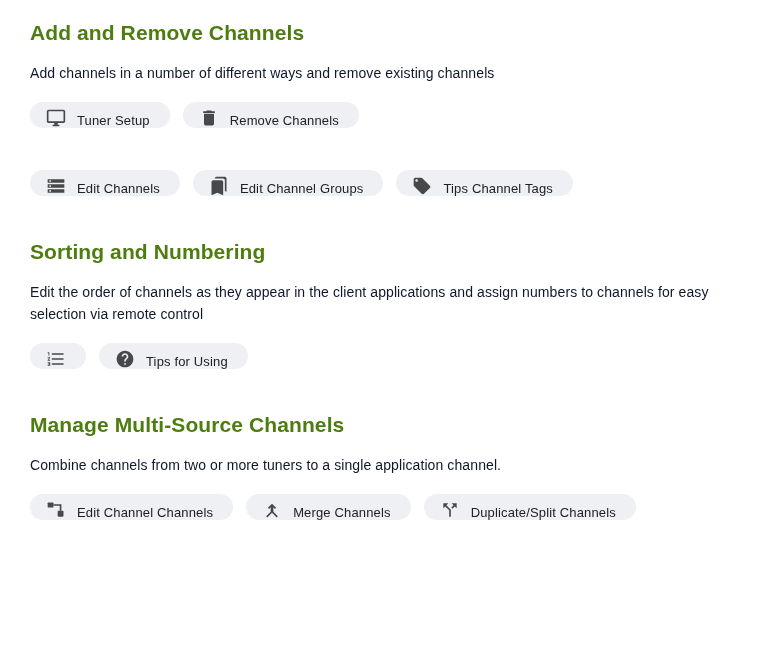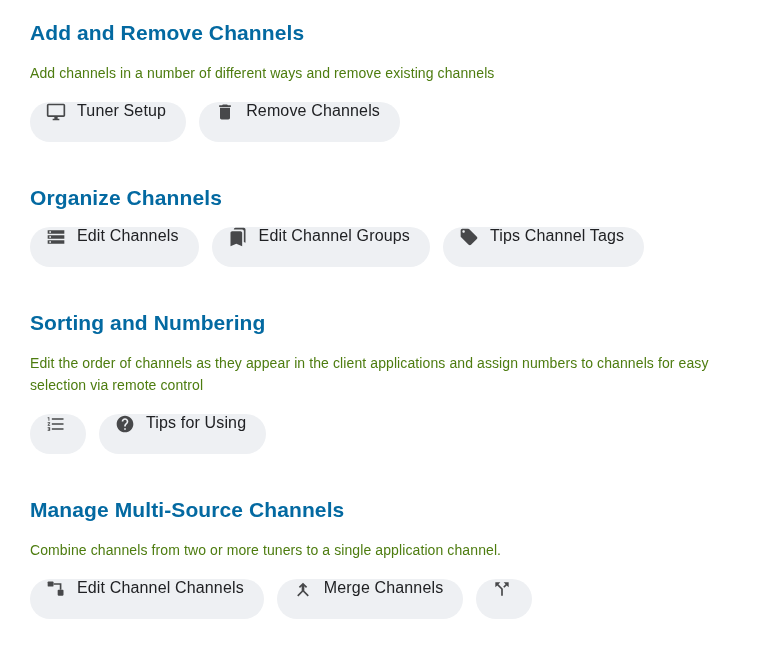--- a/index.html
+++ b/index.html
@@ -12,44 +12,44 @@
     color: #1f1f1f;
     overflow: hidden;
   }
   .page { padding: 19px 30px 10px 30px; }
   .section { margin: 0 0 42px 0; }
   .section:last-child { margin-bottom: 0; }
   .section-title {
     font-size: 21px;
     font-weight: 600;
     letter-spacing: 0.1px;
-    color: #0369a1;
+    color: #4d7c0f;
     margin: 0 0 16px 0;
     line-height: 27px;
   }
   .section-desc {
     font-size: 14px;
-    color: #4d7c0f;
+    color: #0f172a;
     margin: 0 0 18px 0;
     line-height: 22px;
     max-width: 700px;
     letter-spacing: 0.1px;
   }
   .btn-row { display: flex; gap: 13px; flex-wrap: wrap; }
   .chip-btn {
     display: inline-flex;
-    align-items: flex-start;
+    align-items: flex-end;
     gap: 11px;
-    height: 40px;
+    height: 26px;
     padding: 0 20px 0 16px;
     background: #eef0f3;
     border: none;
     border-radius: 21px;
     font-family: "Liberation Sans", sans-serif;
-    font-size: 16px;
+    font-size: 13px;
     font-weight: 500;
     color: #202124;
     letter-spacing: 0.15px;
     cursor: pointer;
     white-space: nowrap;
   }
   .icon {
     width: 20px;
     height: 20px;
     display: inline-flex;
@@ -82,21 +82,20 @@
           <svg viewBox="0 0 24 24" fill="currentColor">
               <path d="M6 19c0 1.1.9 2 2 2h8c1.1 0 2-.9 2-2V7H6v12zM19 4h-3.5l-1-1h-5l-1 1H5v2h14V4z"></path>
             </svg>
         </span>
         <span>Remove Channels</span>
       </button>
     </div>
   </div>
 
   <div class="section">
-    <h2 class="section-title">Organize Channels</h2>
     <div class="btn-row">
       <button class="chip-btn">
         <span class="icon">
           <svg viewBox="0 0 24 24" fill="currentColor">
               <path d="M2 20h20v-4H2v4zm2-3h2v2H4v-2zM2 4v4h20V4H2zm4 3H4V5h2v2zm-4 7h20v-4H2v4zm2-3h2v2H4v-2z"></path>
             </svg>
         </span>
         <span>Edit Channels</span>
       </button>
       <button class="chip-btn">
@@ -161,17 +160,18 @@
             </svg>
         </span>
         <span>Merge Channels</span>
       </button>
       <button class="chip-btn">
         <span class="icon">
           <svg viewBox="0 0 24 24" fill="currentColor">
               <path d="M14 4l2.29 2.29-2.88 2.88 1.42 1.42 2.88-2.88L20 10V4h-6zm-4 0H4v6l2.29-2.29 4.71 4.7V20h2v-8.41l-5.29-5.3L10 4z"></path>
             </svg>
         </span>
+        <span>Duplicate/Split Channels</span>
       </button>
     </div>
   </div>
 
 </div>
 
 </body></html>

